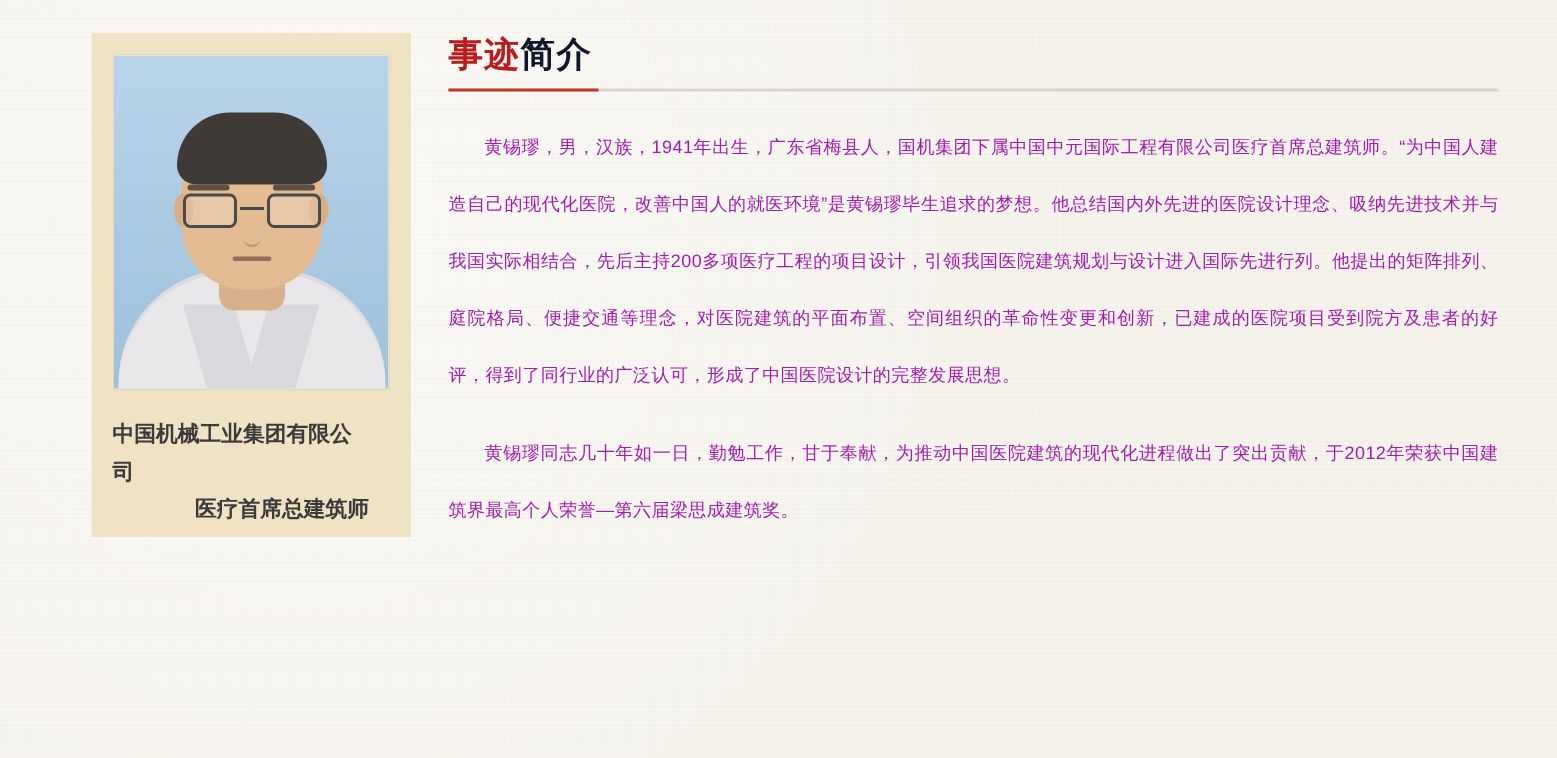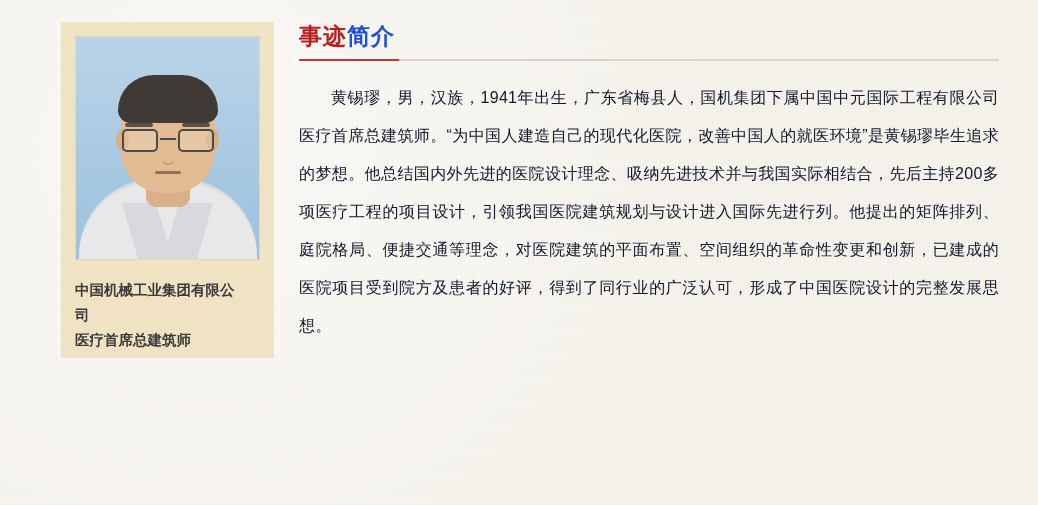--- a/index.html
+++ b/index.html
@@ -177,21 +177,21 @@
     border-radius: 0 0 8px 8px;
   }
   .profile-text {
     margin-top: 18px;
     color: #3b3b3b;
     font-size: 14.5px;
     line-height: 25px;
     font-weight: bold;
   }
   .profile-org { margin: 0; }
-  .profile-role { margin: 0; }
+  .profile-role { margin: 0; text-align: right; }
 
   
   .content {
     position: absolute;
     left: 299px;
     top: 20px;
     width: 700px;
   }
   .section-title-wrap {
     position: relative;
@@ -199,41 +199,41 @@
     margin-bottom: 18px;
   }
   .section-title {
     font-size: 23px;
     font-weight: bold;
     letter-spacing: 1px;
     margin: 0;
     line-height: 32px;
   }
   .title-part-1 { color: #b91c1c; }
-  .title-part-2 { color: #1d4ed8; }
+  .title-part-2 { color: #0f172a; }
   .title-rule {
     position: absolute;
     left: 0;
     bottom: 0;
     width: 700px;
     height: 2px;
     background: #d9d5cc;
   }
   .title-rule::before {
     content: "";
     position: absolute;
     left: 0;
     top: 0;
     width: 100px;
     height: 2px;
     background: #c0392b;
   }
   .body-p {
-    color: #0f172a;
-    font-size: 16px;
+    color: #a21caf;
+    font-size: 12px;
     line-height: 38px;
     text-align: justify;
     margin: 0 0 14px 0;
     text-indent: 2em;
     letter-spacing: 0.3px;
   }
 </style>
 </head>
 <body>
 
@@ -269,15 +269,16 @@
     </div>
   </div>
 
   <div class="content">
     <div class="section-title-wrap">
       <h2 class="section-title"><span class="title-part-1">事迹</span><span class="title-part-2">简介</span></h2>
       <div class="title-rule"></div>
     </div>
 
     <p class="body-p">黄锡璆，男，汉族，1941年出生，广东省梅县人，国机集团下属中国中元国际工程有限公司医疗首席总建筑师。“为中国人建造自己的现代化医院，改善中国人的就医环境”是黄锡璆毕生追求的梦想。他总结国内外先进的医院设计理念、吸纳先进技术并与我国实际相结合，先后主持200多项医疗工程的项目设计，引领我国医院建筑规划与设计进入国际先进行列。他提出的矩阵排列、庭院格局、便捷交通等理念，对医院建筑的平面布置、空间组织的革命性变更和创新，已建成的医院项目受到院方及患者的好评，得到了同行业的广泛认可，形成了中国医院设计的完整发展思想。</p>
+    <p class="body-p">黄锡璆同志几十年如一日，勤勉工作，甘于奉献，为推动中国医院建筑的现代化进程做出了突出贡献，于2012年荣获中国建筑界最高个人荣誉—第六届梁思成建筑奖。</p>
   </div>
 
 </div>
 
 </body></html>

